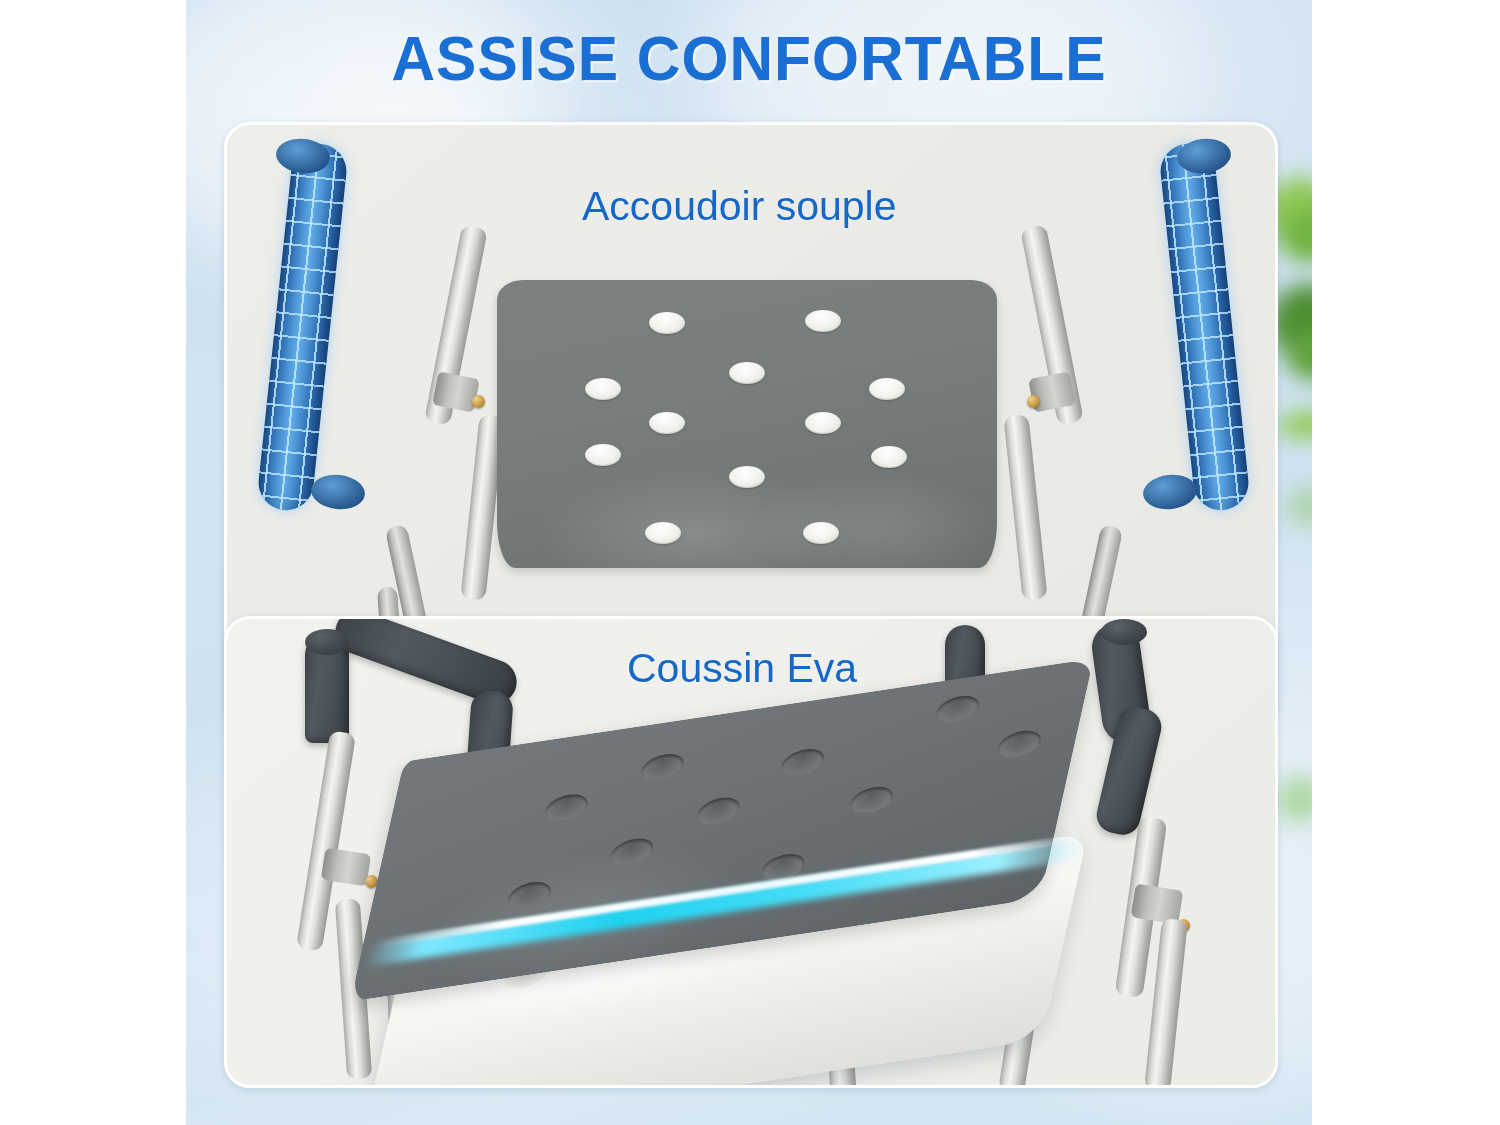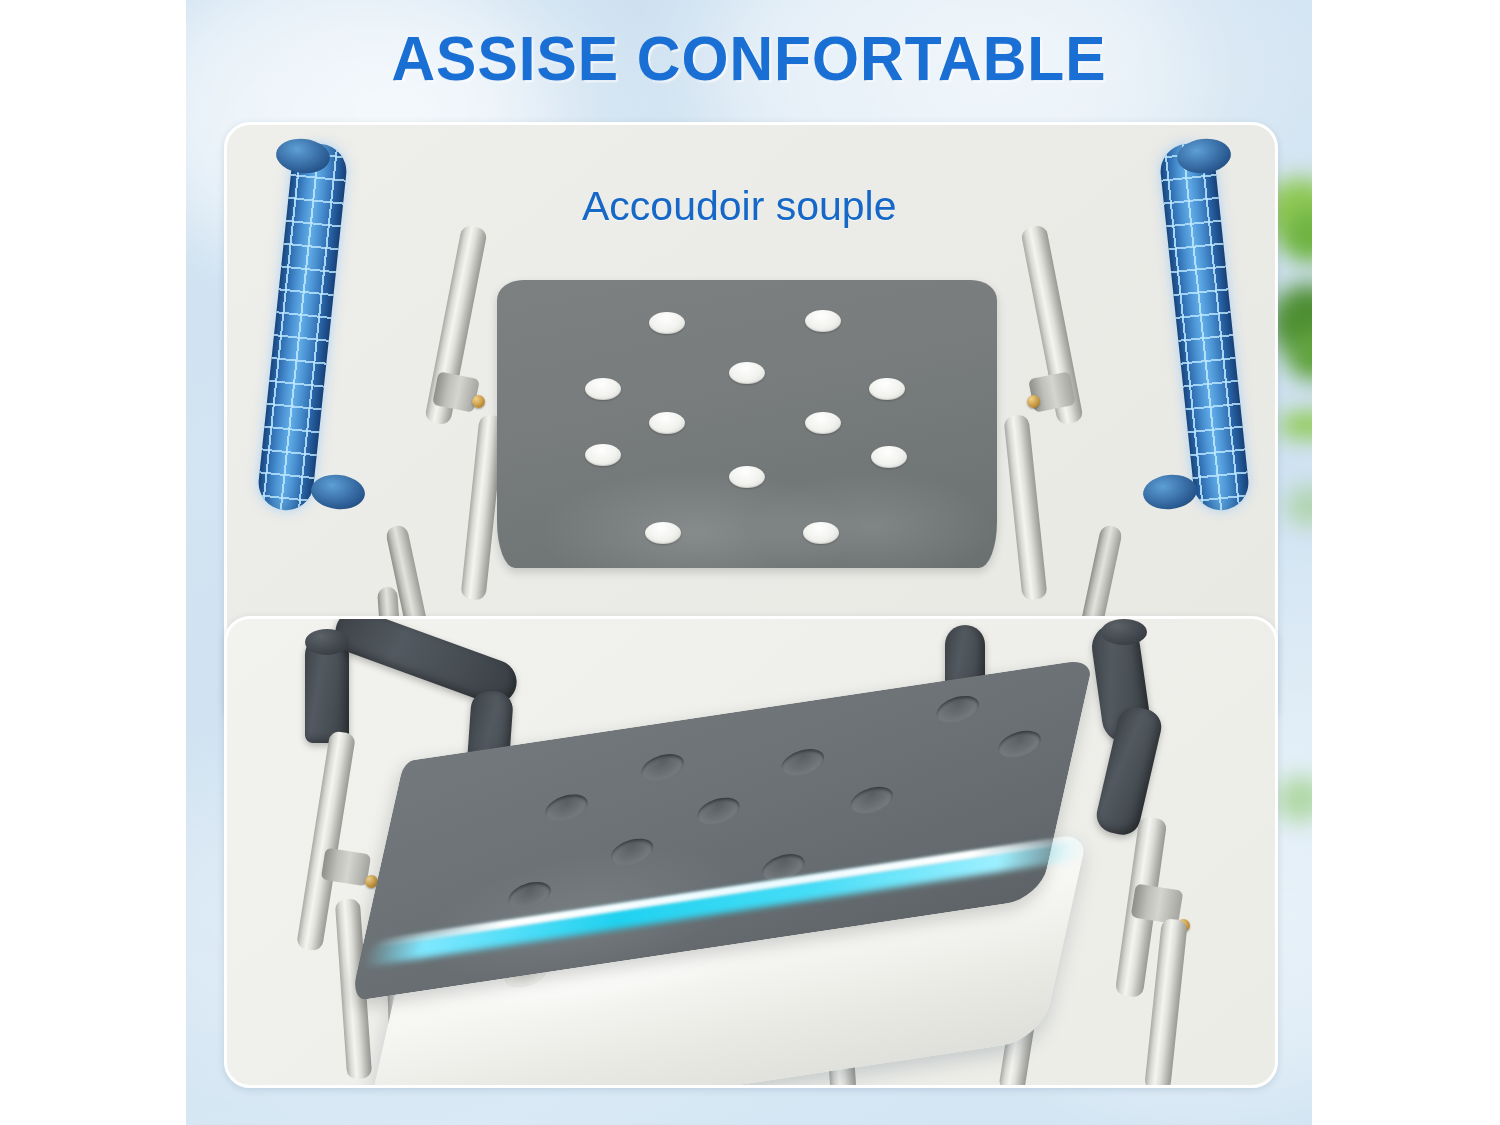--- a/index.html
+++ b/index.html
@@ -357,16 +357,17 @@
           <div class="evahole" style="left:236px;top:112px;width:42px;height:25px;"></div>
           <div class="evahole" style="left:140px;top:140px;width:42px;height:25px;"></div>
           <div class="evahole" style="left:392px;top:48px;width:42px;height:25px;"></div>
           <div class="evahole" style="left:472px;top:96px;width:42px;height:25px;"></div>
           <div class="evahole" style="left:396px;top:150px;width:42px;height:25px;"></div>
           <div class="evahole" style="left:540px;top:18px;width:42px;height:25px;"></div>
           <div class="evahole" style="left:612px;top:62px;width:42px;height:25px;"></div>
         </div>
       </div>
 
+      <div class="panel-label" id="label-2">Coussin Eva</div>
     </div>
 
   </div>
 </div>
 
 </body></html>

